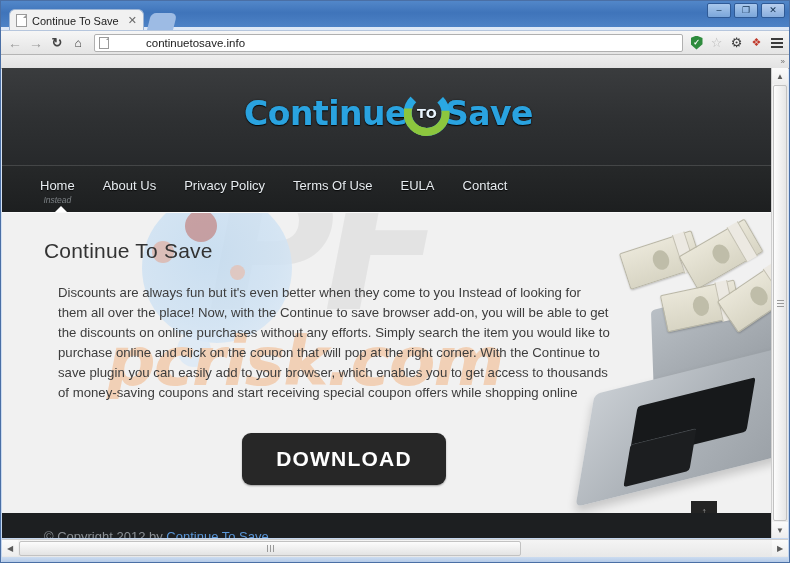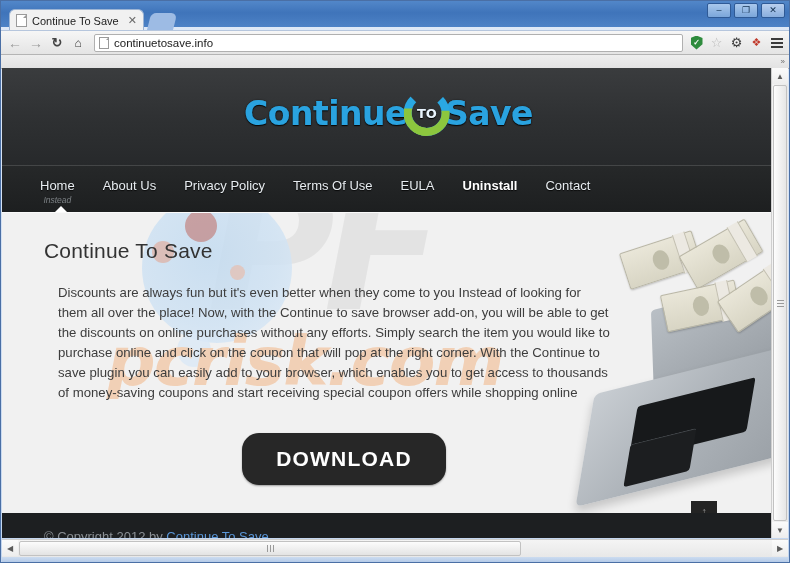--- a/index.html
+++ b/index.html
@@ -84,21 +84,21 @@
   }
   .omni-icon{
     width:8px;height:10px;border:1px solid #9a9a9a;background:#fff;
     margin-right:5px;flex:0 0 auto;position:relative;
   }
   .omni-icon:after{
     content:"";position:absolute;right:-1px;top:-1px;
     border-width:0 0 3px 3px;border-style:solid;
     border-color:transparent transparent #9a9a9a transparent;
   }
-  .omni-text{font-size:11.5px;color:#1a1a1a;white-space:nowrap;}
+  .omni-text{font-size:11.5px;color:#1a1a1a;white-space:nowrap;margin-left:32px;}
   .tb-icons{display:flex;align-items:center;gap:5px;padding-left:2px;}
   .tb-ic{width:15px;height:15px;display:flex;align-items:center;justify-content:center;cursor:pointer;}
 
   
   .bmstrip{
     position:absolute;left:0;right:0;top:54px;height:13px;
     background:linear-gradient(#eeeeee,#e2e2e2);
     border-bottom:1px solid #b4b4b4;
   }
   .bm-overflow{
@@ -231,21 +231,21 @@
     letter-spacing:.2px;
   }
   p.intro{
     margin:14px;font-size:13.2px;line-height:20px;color:#3d3d3d;
     width:555px;
   }
   .dl-wrap{position:relative;text-align:center;width:600px;margin-top:30px;}
   .dl-btn{
     display:inline-block;background:#272727;color:#fff;
     font-size:21px;font-weight:bold;letter-spacing:1.2px;
-    padding:14px 34px;border:none;border-radius:17px;cursor:pointer;
+    padding:14px 34px;border:none;border-radius:9px;cursor:pointer;
     font-family:"Liberation Sans",sans-serif;
     box-shadow:0 1px 2px rgba(0,0,0,.35);
   }
 
   
   .art{position:absolute;right:0;top:18px;width:200px;height:280px;}
   .bill{
     position:absolute;width:74px;height:36px;border-radius:2px;
     background:linear-gradient(#e9e6d8,#d8d5c4);
     border:1px solid #b9b6a4;
@@ -445,23 +445,20 @@
           <div class="lbl">About Us</div>
         </div>
         <div class="navitem">
           <div class="lbl">Privacy Policy</div>
         </div>
         <div class="navitem">
           <div class="lbl">Terms Of Use</div>
         </div>
         <div class="navitem">
           <div class="lbl">EULA</div>
-        </div>
-        <div class="navitem active">
-          <div class="lbl">Uninstall</div>
         </div>
         <div class="navitem">
           <div class="lbl">Contact</div>
         </div>
         <span class="nav-pointer"></span>
       </div>
 
       <div class="site-body">
         <span class="wm wm-pf">PF</span>
         <span class="wm wm-blue"></span>

